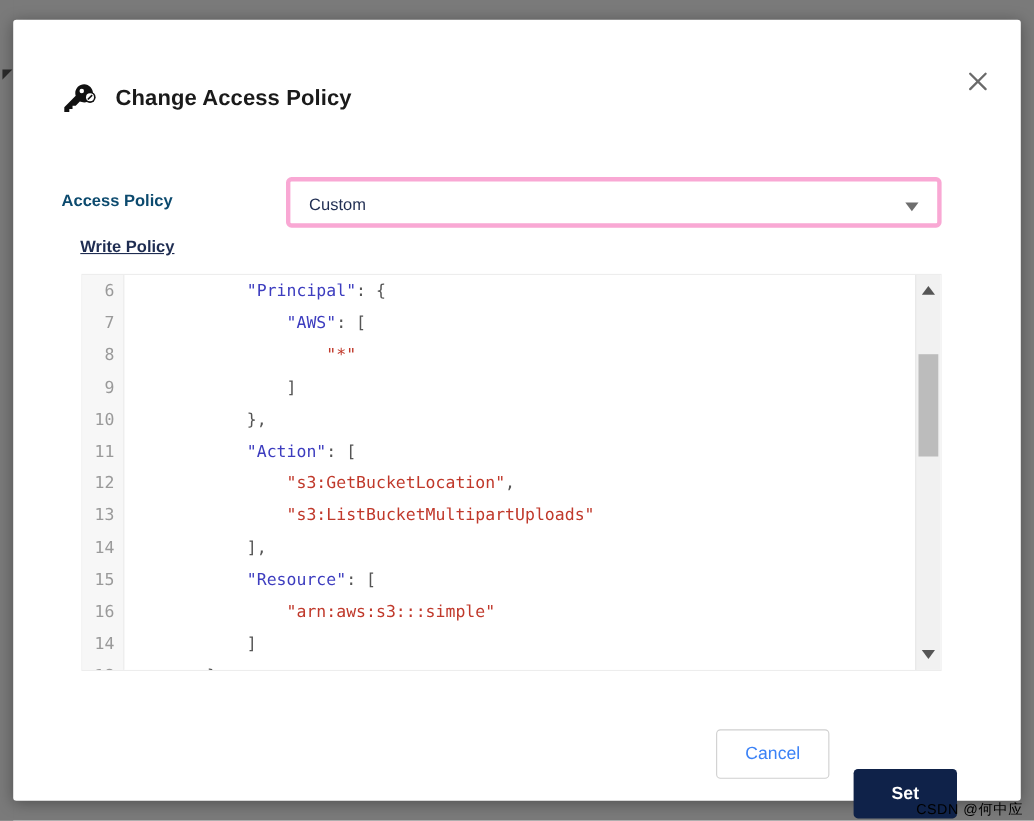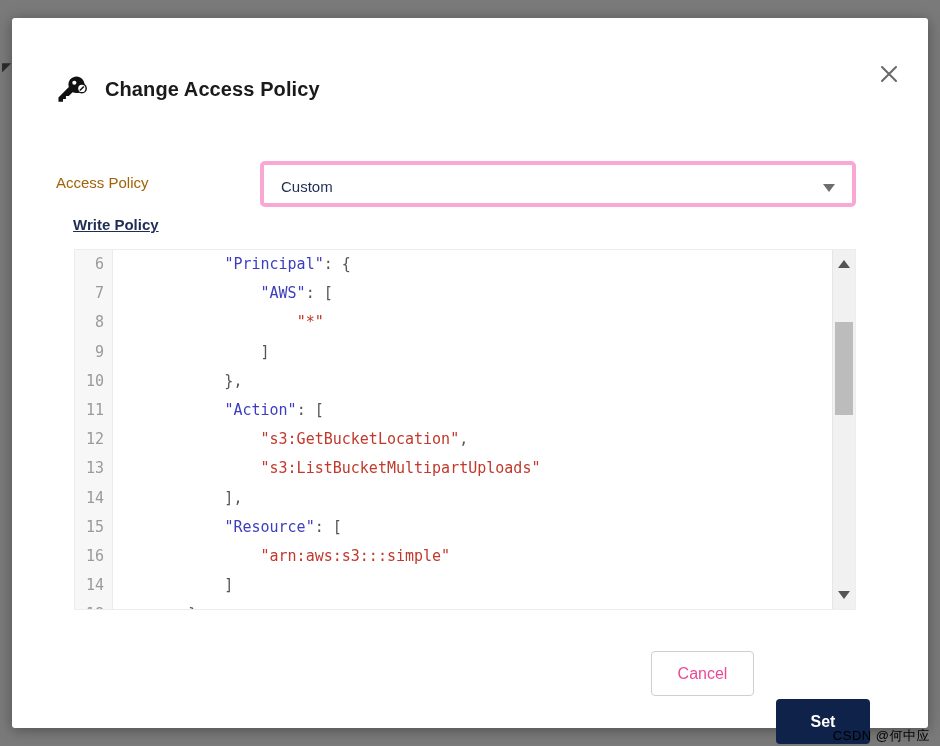--- a/index.html
+++ b/index.html
@@ -91,22 +91,22 @@
     left: 0;
     top: 143px;
     width: 916px;
     height: 48px;
   }
   #access-policy-label {
     position: absolute;
     left: 44px;
     top: 13px;
     font-size: 15px;
-    font-weight: normal;
-    color: #a16207;
+    font-weight: bold;
+    color: #0c4a6e;
     white-space: nowrap;
   }
   #access-policy-select {
     position: absolute;
     left: 248px;
     top: 0;
     width: 596px;
     height: 46px;
     background: #ffffff;
     border: 4px solid #f9a8d4;
@@ -234,27 +234,27 @@
   #footer {
     position: absolute;
     left: 0;
     right: 0;
     top: 633px;
     height: 60px;
   }
   #cancel-button {
     position: absolute;
     right: 174px;
-    top: 0;
+    top: 12px;
     width: 103px;
     height: 45px;
     background: #ffffff;
     border: 1px solid #cfcfcf;
     border-radius: 4px;
-    color: #ec4899;
+    color: #3b82f6;
     font-size: 16px;
     font-family: "Liberation Sans", sans-serif;
     cursor: pointer;
     box-sizing: border-box;
   }
   #set-button {
     position: absolute;
     right: 58px;
     top: 0;
     width: 94px;

